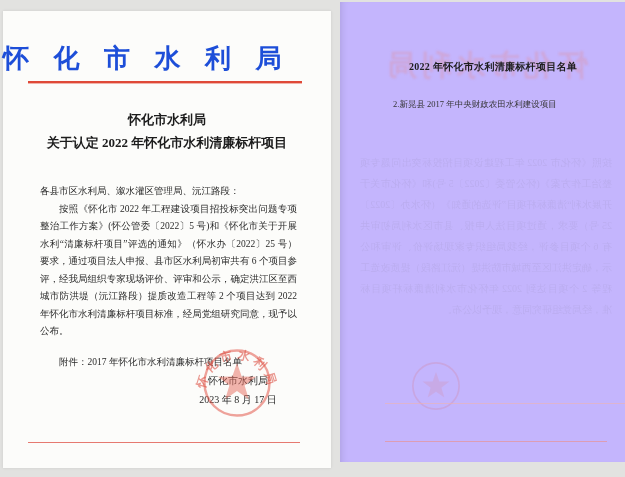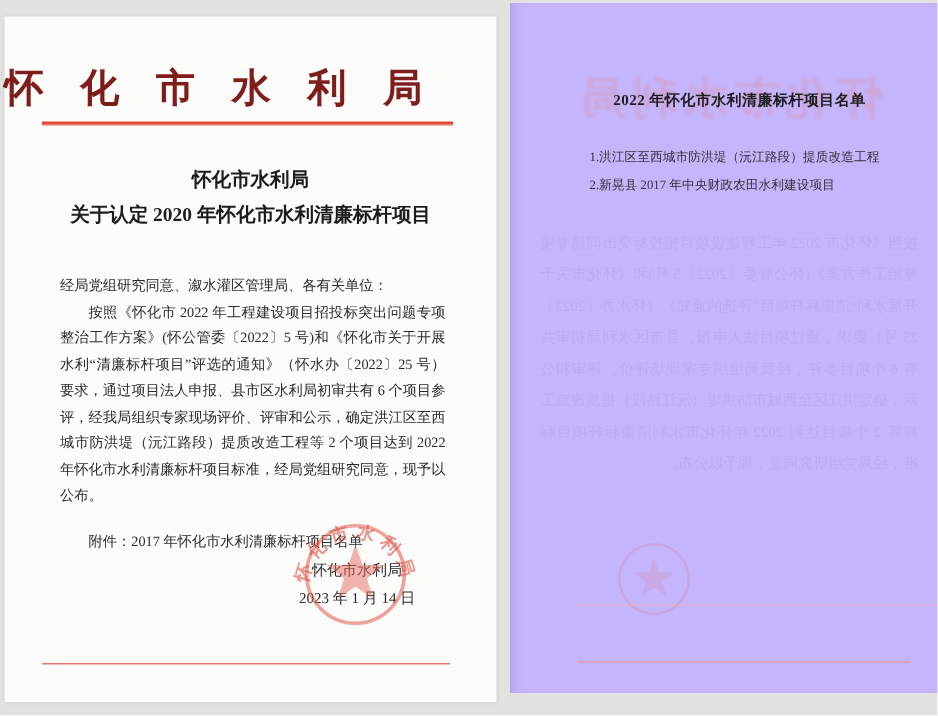--- a/index.html
+++ b/index.html
@@ -9,21 +9,21 @@
     font-family:"Liberation Serif","DejaVu Serif",serif;
   }
   .page{position:absolute; background:#fcfcfa;}
   .page-left{left:3px; top:11px; width:328px; height:457px;
     box-shadow:0 0 3px rgba(0,0,0,0.10);}
   .page-right{left:340px; top:2px; width:294px; height:460px; background:#c4b5fd;
     box-shadow:inset 7px 0 9px -7px rgba(0,0,0,0.16);}
   
   .letterhead{
     position:absolute; top:30px; left:0; width:276px;
-    text-align:center; color:#7f1d1d; font-weight:bold;
+    text-align:center; color:#1d4ed8; font-weight:bold;
     font-size:26px; letter-spacing:9px; white-space:nowrap;
   }
   .rule-double{
     position:absolute; top:70px; left:25px; width:274px; height:2px;
     background:#df4937; border-bottom:1px solid #f2b3aa;
   }
   .doc-title{
     position:absolute; top:97px; left:0; width:100%;
     text-align:center; font-weight:bold; color:#1c1c1c;
     font-size:13px; line-height:23px;
@@ -85,32 +85,32 @@
 <div class="canvas">
 
   <div class="page page-left">
 
     <div class="letterhead">怀 化 市 水 利 局</div>
 
     <div class="rule-double"></div>
 
     <div class="doc-title">
       <div>怀化市水利局</div>
-      <div>关于认定 2020 年怀化市水利清廉标杆项目</div>
+      <div>关于认定 2022 年怀化市水利清廉标杆项目</div>
     </div>
 
     <div class="body-text">
-      <p class="salutation">经局党组研究同意、溆水灌区管理局、各有关单位：</p>
+      <p class="salutation">各县市区水利局、溆水灌区管理局、沅江路段：</p>
       <p class="para">按照《怀化市 2022 年工程建设项目招投标突出问题专项整治工作方案》(怀公管委〔2022〕5 号)和《怀化市关于开展水利“清廉标杆项目”评选的通知》（怀水办〔2022〕25 号）要求，通过项目法人申报、县市区水利局初审共有 6 个项目参评，经我局组织专家现场评价、评审和公示，确定洪江区至西城市防洪堤（沅江路段）提质改造工程等 2 个项目达到 2022 年怀化市水利清廉标杆项目标准，经局党组研究同意，现予以公布。</p>
       <p class="attachment">附件：2017 年怀化市水利清廉标杆项目名单</p>
     </div>
 
     <div class="sign-block">
       <div>怀化市水利局</div>
-      <div>2023 年 1 月 14 日</div>
+      <div>2023 年 8 月 17 日</div>
     </div>
 
     <svg class="seal" width="90" height="90" viewBox="0 0 90 90">
       <defs>
         <path id="sealArc" d="M 14 58 A 31.5 31.5 0 1 1 76 58"></path>
       </defs>
       <circle class="seal-ring" cx="45" cy="45" r="32.5"></circle>
       <polygon class="seal-star" points="45,25 49.7,38.5 64,38.8 52.6,47.5 56.8,61.2 45,53 33.2,61.2 37.4,47.5 26,38.8 40.3,38.5"></polygon>
       <text class="seal-text" text-anchor="middle">
         <textPath href="#sealArc" startOffset="50%">怀化市水利局</textPath>
@@ -120,21 +120,20 @@
     <div class="footer-rule"></div>
   </div>
 
   <div class="page page-right">
 
     <div class="bleed-header">怀化市水利局</div>
 
     <div class="rp-title">2022 年怀化市水利清廉标杆项目名单</div>
 
     <div class="rp-list">
-      <p class="rp-item">1.洪江区至西城市防洪堤（沅江路段）提质改造工程</p>
       <p class="rp-item">2.新晃县 2017 年中央财政农田水利建设项目</p>
     </div>
 
     <div class="bleed-body">按照《怀化市 2022 年工程建设项目招投标突出问题专项整治工作方案》(怀公管委〔2022〕5 号)和《怀化市关于开展水利“清廉标杆项目”评选的通知》（怀水办〔2022〕25 号）要求，通过项目法人申报、县市区水利局初审共有 6 个项目参评，经我局组织专家现场评价、评审和公示，确定洪江区至西城市防洪堤（沅江路段）提质改造工程等 2 个项目达到 2022 年怀化市水利清廉标杆项目标准，经局党组研究同意，现予以公布。</div>
 
     <svg class="bleed-seal" width="64" height="64" viewBox="0 0 90 90">
       <circle cx="45" cy="45" r="32.5" fill="none" stroke="#e2584a" stroke-width="2.4" opacity="0.5"></circle>
       <polygon fill="#e5695c" opacity="0.45" points="45,25 49.7,38.5 64,38.8 52.6,47.5 56.8,61.2 45,53 33.2,61.2 37.4,47.5 26,38.8 40.3,38.5"></polygon>
     </svg>
 

